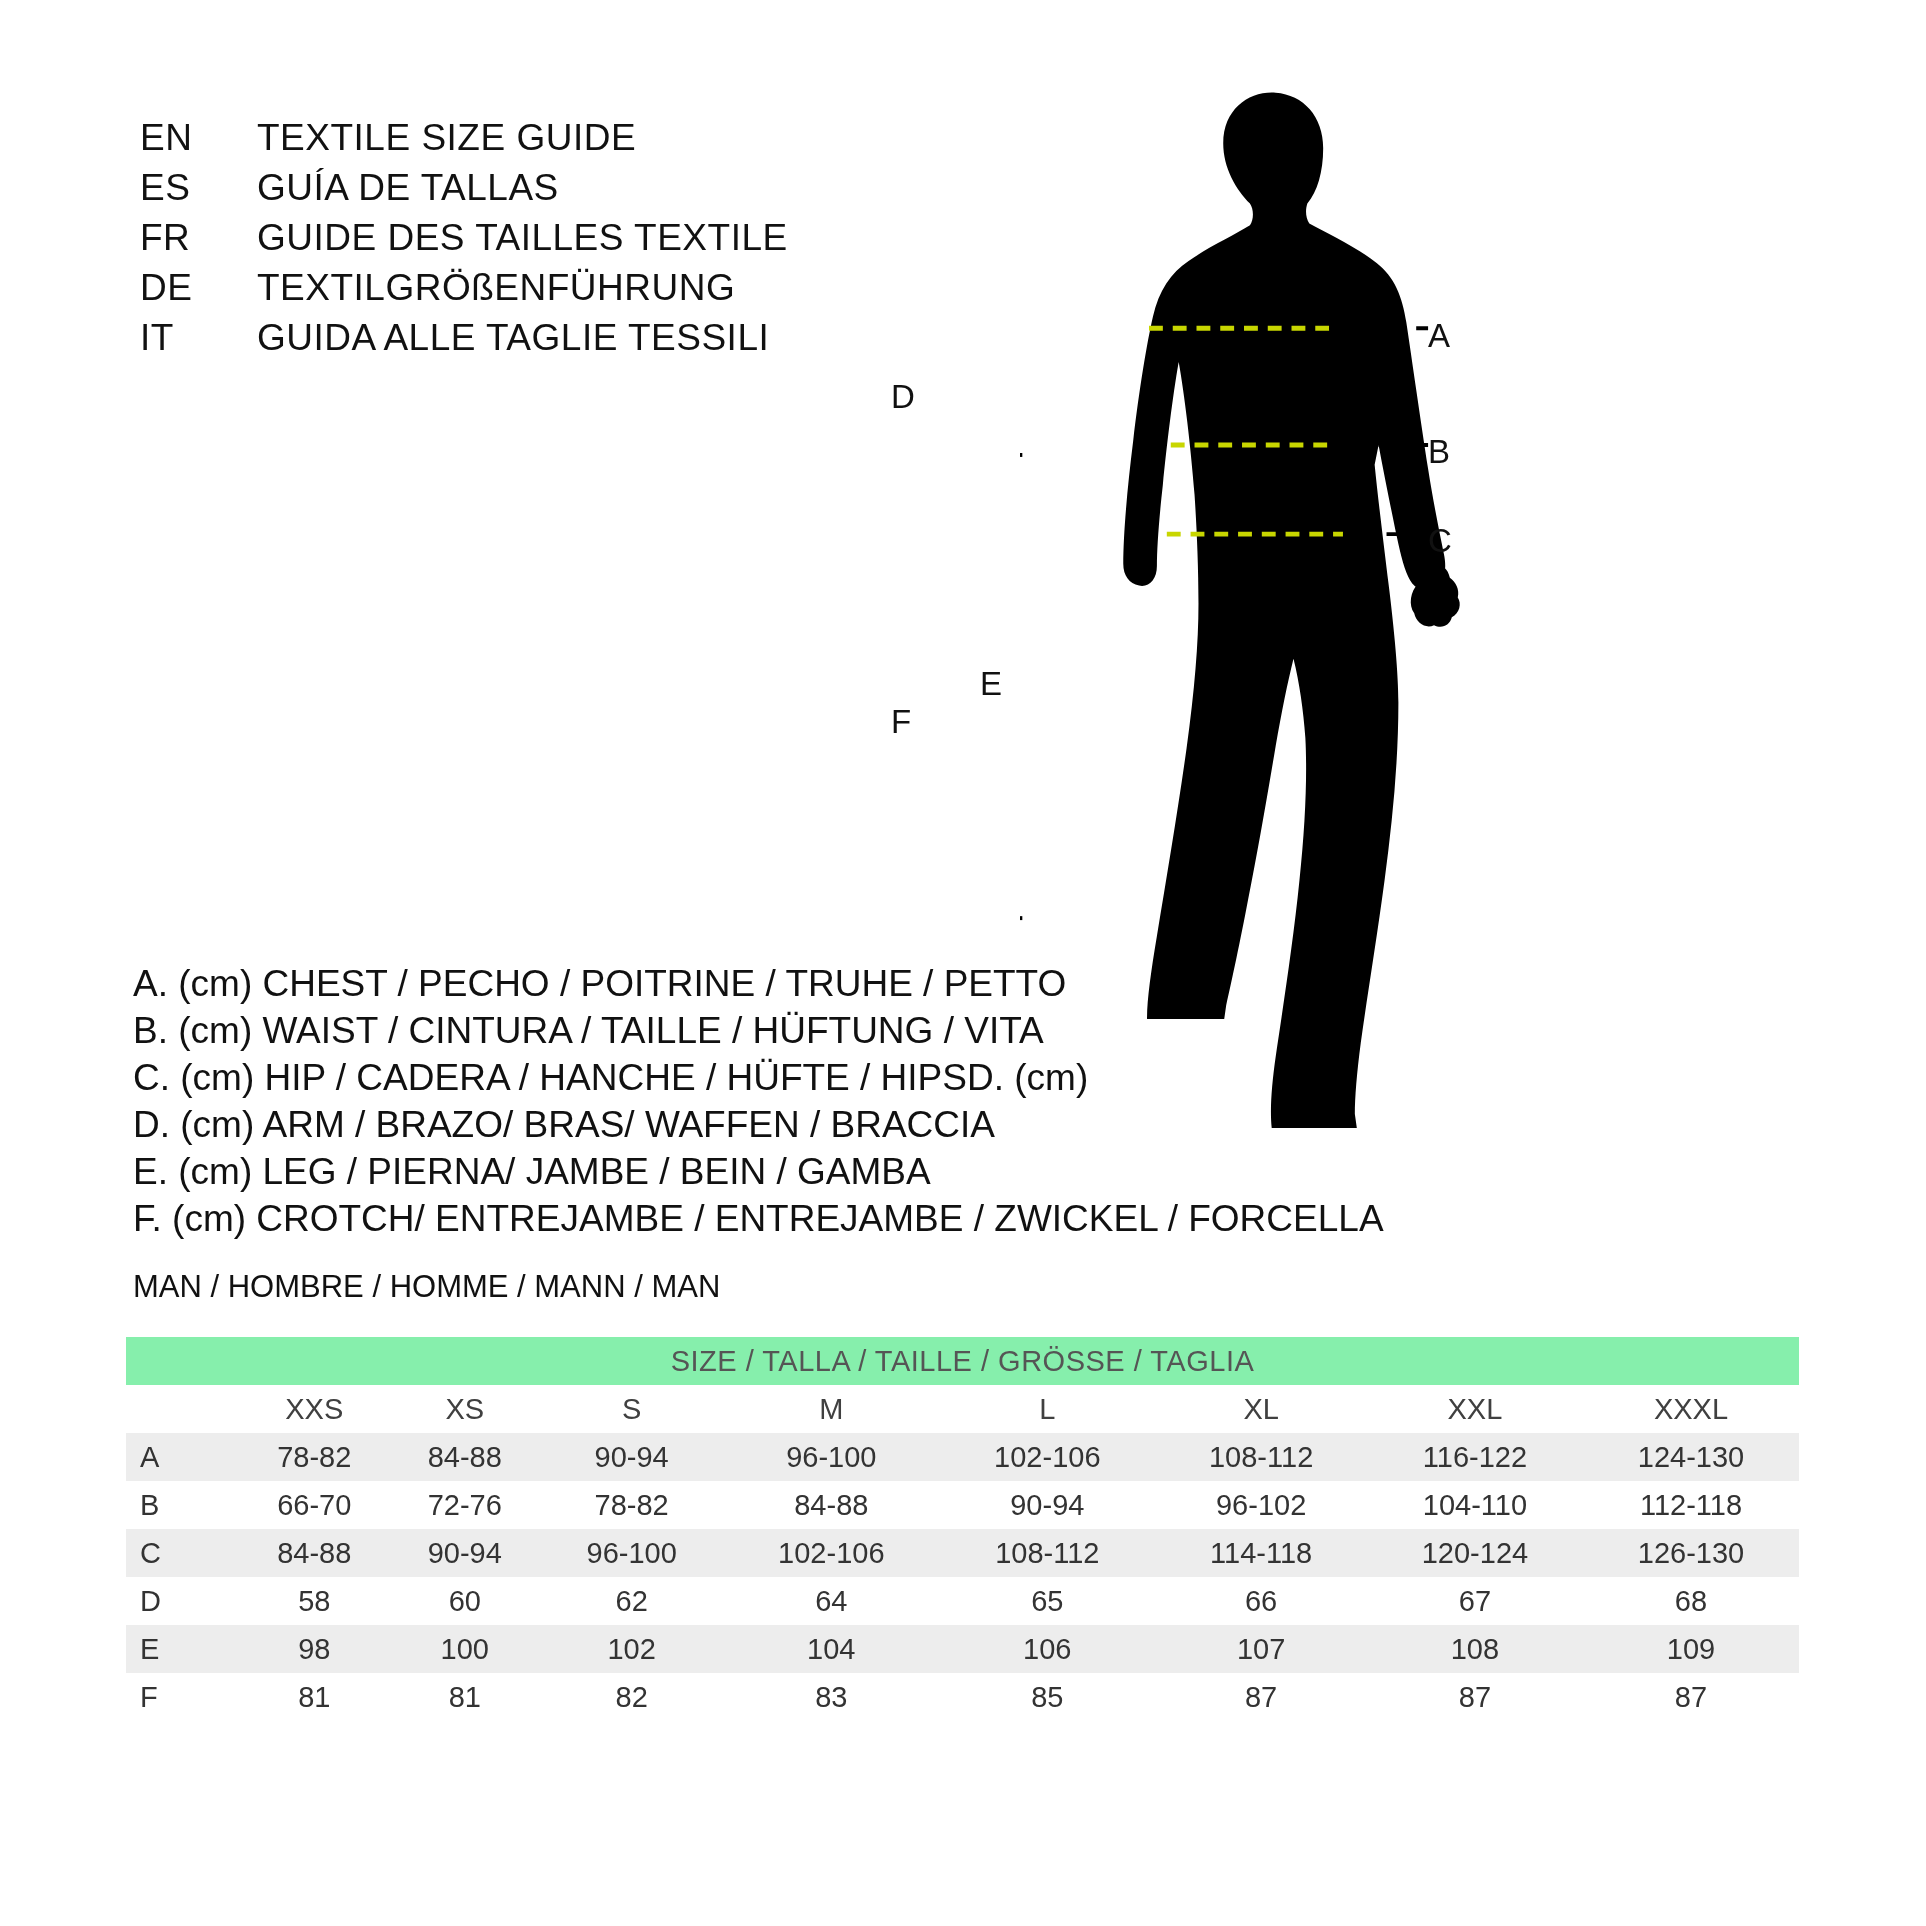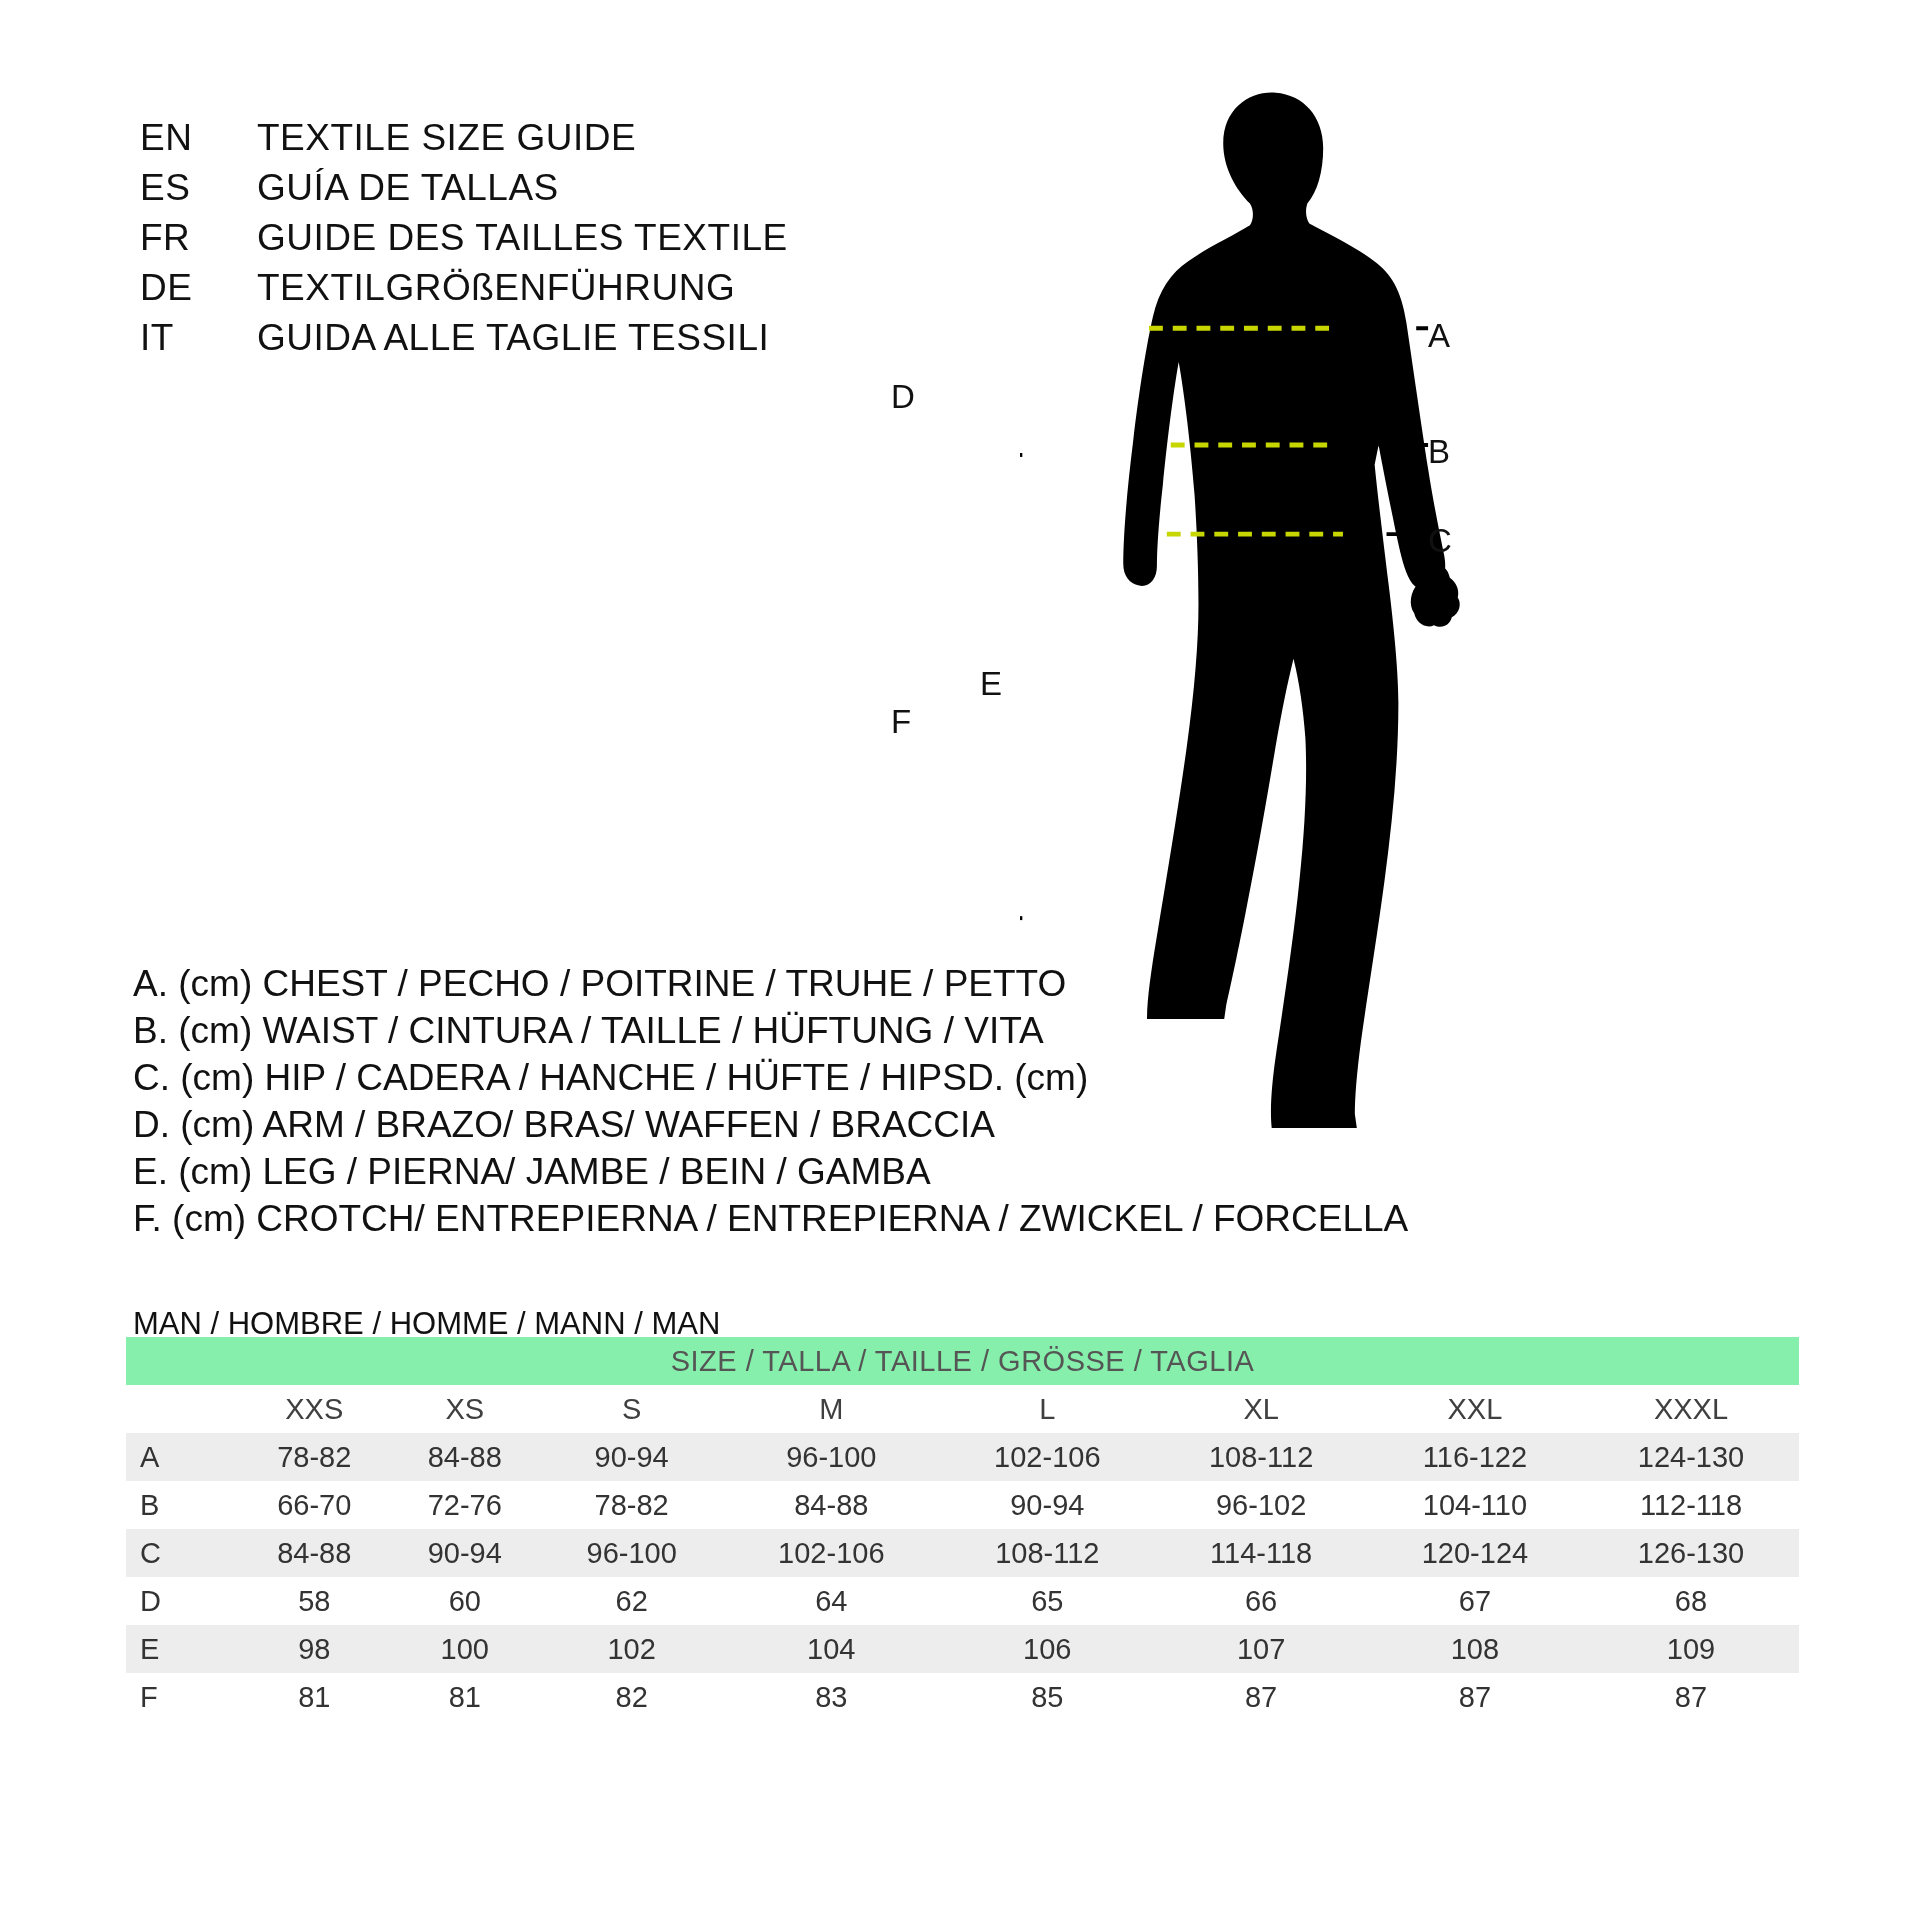--- a/index.html
+++ b/index.html
@@ -46,21 +46,21 @@
     width: 1049px;
   }
   .legend-row {
     font-size: 37px;
     line-height: 47px;
     white-space: nowrap;
   }
   #gender-line {
     position: absolute;
     left: 133px;
-    top: 1306px;
+    top: 1269px;
     font-size: 31px;
     white-space: nowrap;
   }
 
   
   #size-table {
     position: absolute;
     left: 126px;
     top: 1337px;
     width: 1673px;
@@ -236,21 +236,21 @@
   <span class="dim-label" style="left:-40px; top:596px;">E</span>
   <span class="dim-label" style="left:-129px; top:634px;">F</span>
 </div>
 
 <div id="legend-block">
   <div class="legend-row">A. (cm) CHEST / PECHO / POITRINE / TRUHE / PETTO</div>
   <div class="legend-row">B. (cm) WAIST / CINTURA / TAILLE / HÜFTUNG / VITA</div>
   <div class="legend-row">C. (cm) HIP / CADERA / HANCHE / HÜFTE / HIPSD. (cm)</div>
   <div class="legend-row">D. (cm) ARM / BRAZO/ BRAS/ WAFFEN / BRACCIA</div>
   <div class="legend-row">E. (cm) LEG / PIERNA/ JAMBE / BEIN / GAMBA</div>
-  <div class="legend-row">F. (cm) CROTCH/ ENTREPIERNA / ENTREPIERNA / ZWICKEL / FORCELLA</div>
+  <div class="legend-row">F. (cm) CROTCH/ ENTREJAMBE / ENTREJAMBE / ZWICKEL / FORCELLA</div>
 </div>
 
 <div id="gender-line">MAN / HOMBRE / HOMME / MANN / MAN</div>
 
 <table id="size-table">
   <tbody>
     <tr class="band-header">
       <td colspan="9">SIZE / TALLA / TAILLE / GRÖSSE / TAGLIA</td>
     </tr>
     <tr class="sizes">

